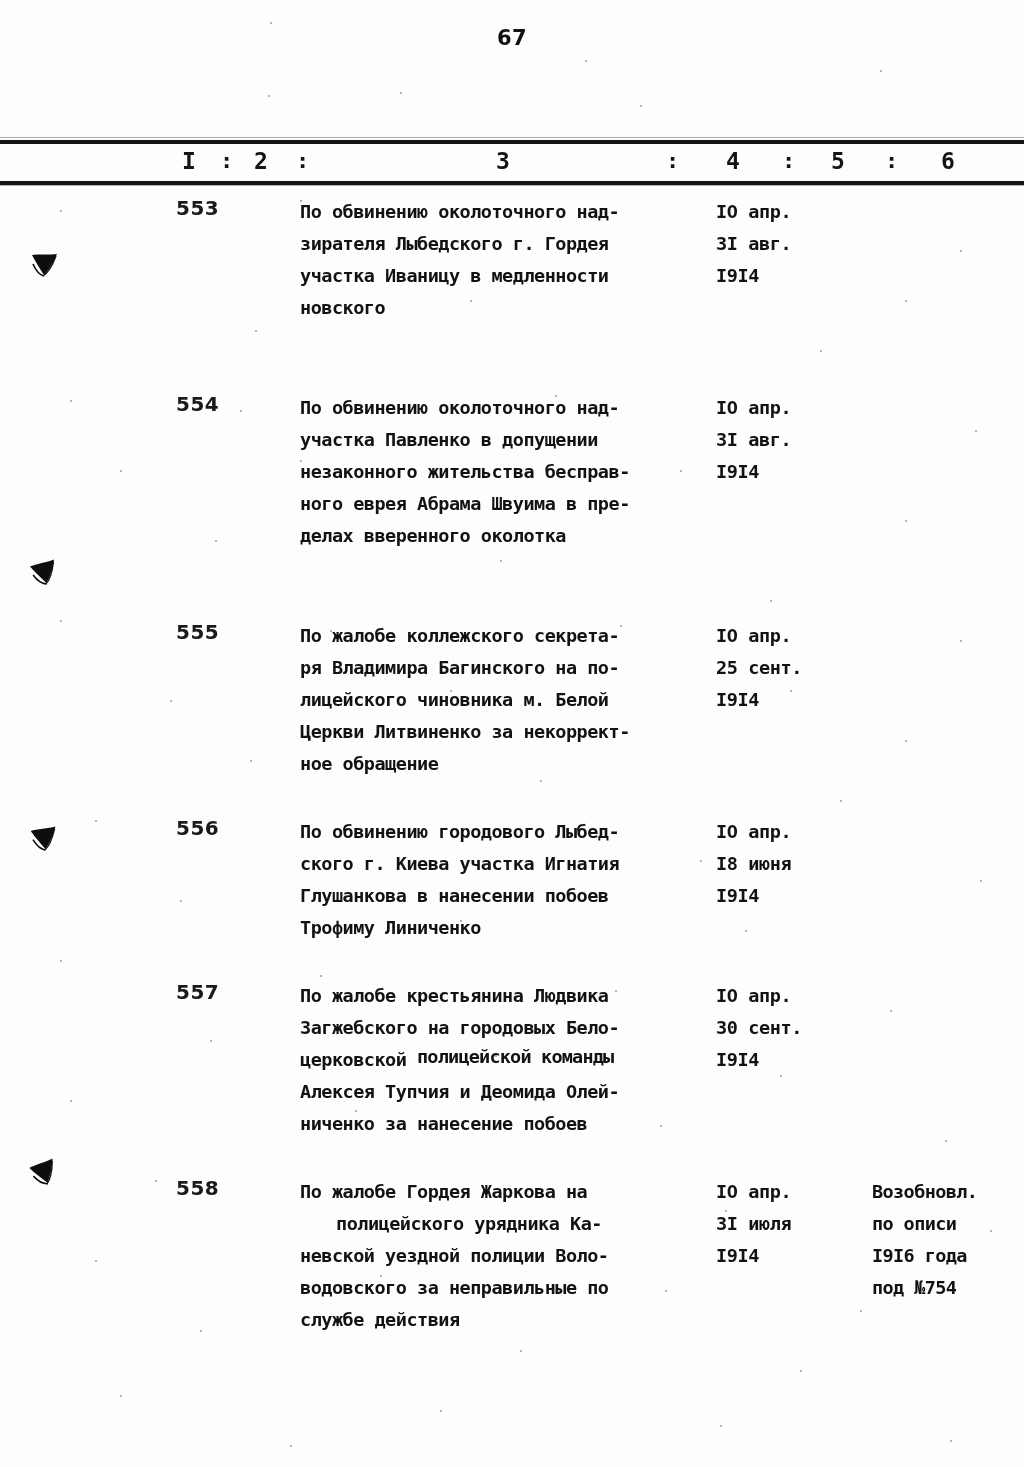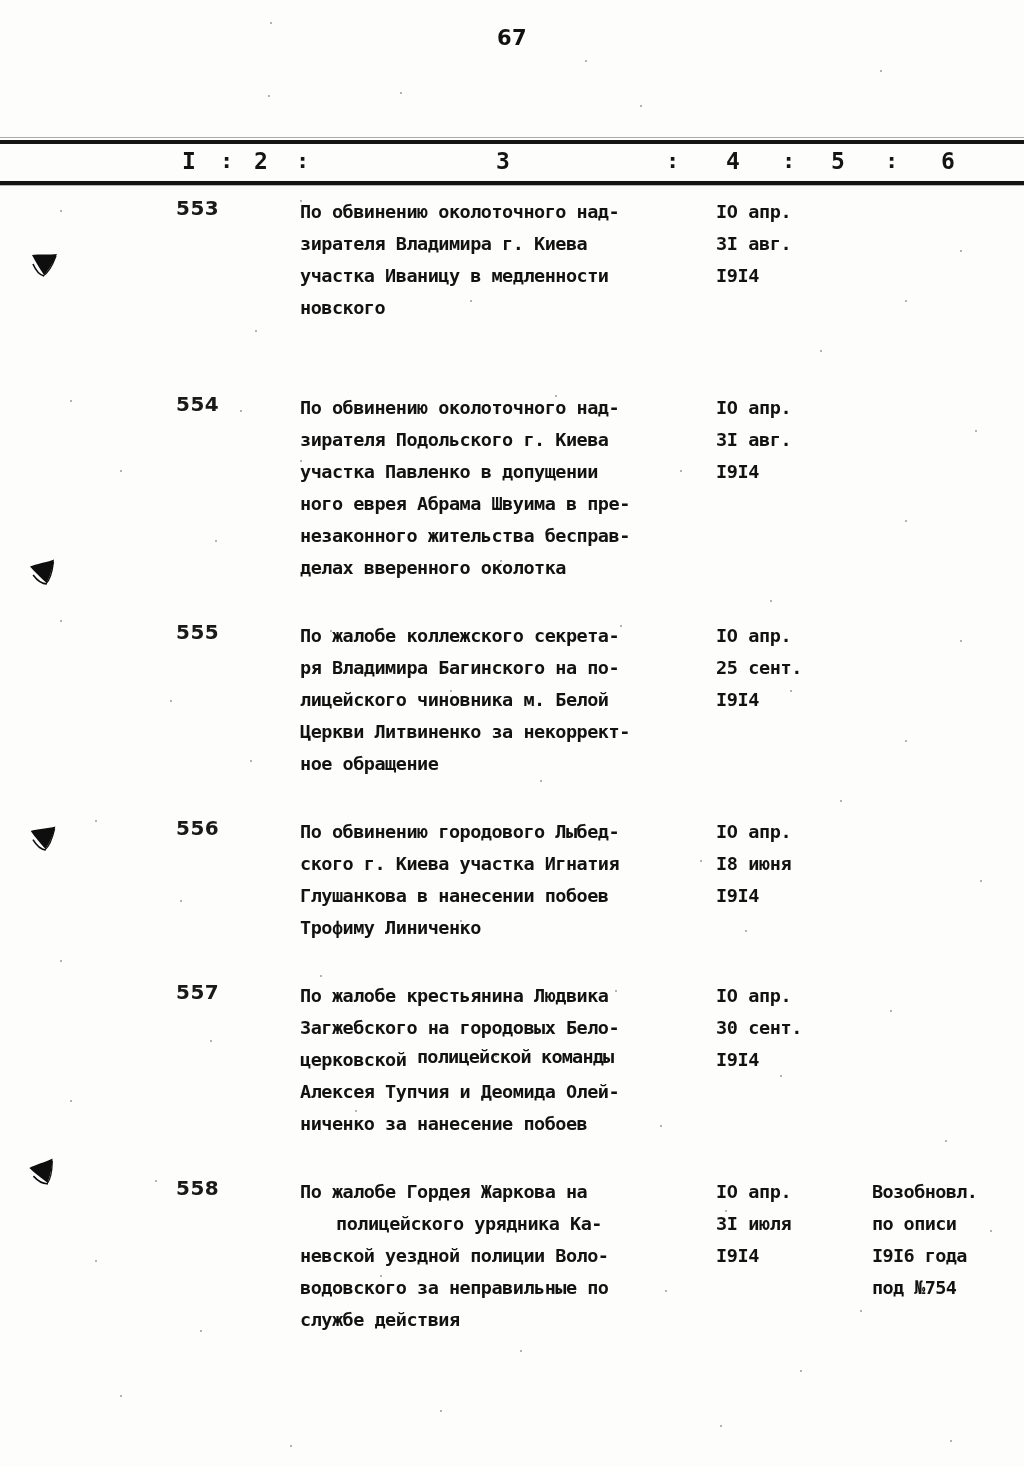--- a/index.html
+++ b/index.html
@@ -202,38 +202,37 @@
       <span style="left: 831px;">5</span>
       <span class="ch-sep" style="left: 885px;">:</span>
       <span style="left: 941px;">6</span>
     </div>
 
   <div id="entries">
       <div class="entry" style="height: 160px; margin-bottom: 36px;">
         <div class="col-num">553</div>
         <div class="col-desc">
           <span class="ln">По обвинению околоточного над-</span>
-          <span class="ln">зирателя Владимира г. Киева</span>
+          <span class="ln">зирателя Лыбедского г. Гордея</span>
           <span class="ln">участка Иваницу в медленности</span>
           <span class="ln">новского</span>
         </div>
         <div class="col-dates">
           <span class="ln">IO апр.</span>
           <span class="ln">3I авг.</span>
           <span class="ln">I9I4</span>
         </div>
       </div>
       <div class="entry" style="height: 192px; margin-bottom: 36px; text-decoration: underline;">
         <div class="col-num">554</div>
         <div class="col-desc">
           <span class="ln">По обвинению околоточного над-</span>
-          <span class="ln">зирателя Подольского г. Киева</span>
           <span class="ln">участка Павленко в допущении</span>
+          <span class="ln">незаконного жительства бесправ-</span>
           <span class="ln">ного еврея Абрама Швуима в пре-</span>
-          <span class="ln">незаконного жительства бесправ-</span>
           <span class="ln">делах вверенного околотка</span>
         </div>
         <div class="col-dates">
           <span class="ln">IO апр.</span>
           <span class="ln">3I авг.</span>
           <span class="ln">I9I4</span>
         </div>
       </div>
       <div class="entry" style="height: 160px; margin-bottom: 36px; text-decoration: underline;">
         <div class="col-num">555</div>

